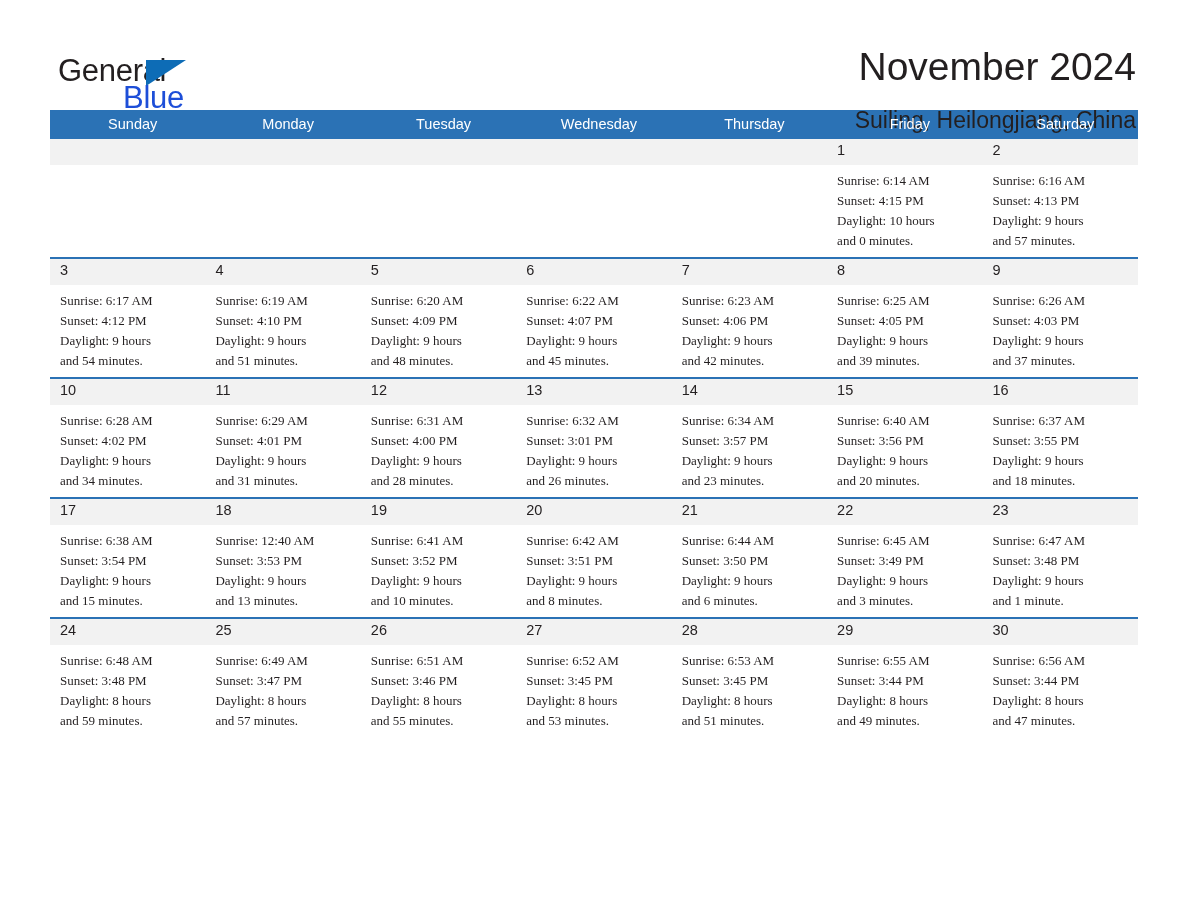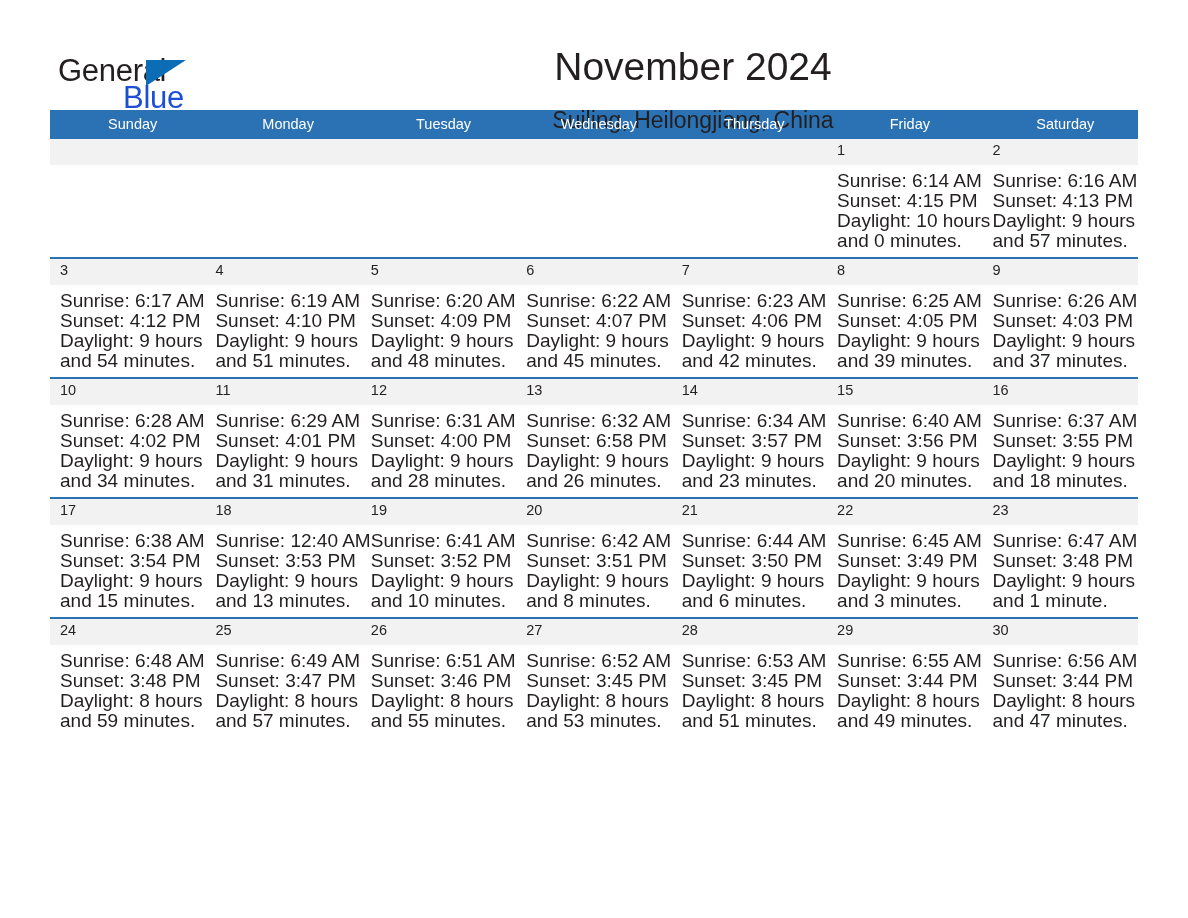--- a/index.html
+++ b/index.html
@@ -63,21 +63,21 @@
     position: absolute;
     left: 73px;
     top: 35px;
     font-size: 31px;
     color: #1d4ed8;
     letter-spacing: -0.3px;
     line-height: 1;
   }
 
   .titles {
-    text-align: center;
+    text-align: right;
     flex: 1 1 auto;
     padding-right: 2px;
   }
   .month-title {
     font-size: 39px;
     color: #231f20;
     line-height: 1.05;
     white-space: nowrap;
   }
   .location {
@@ -126,23 +126,24 @@
     padding: 4px 0 5px 10px;
     height: 17px;
     box-sizing: content-box;
     line-height: 1;
   }
   .daynum.empty {
     color: transparent;
   }
   .info {
     padding: 6px 8px 0 10px;
-    font-size: 19px;
+    font-size: 13px;
     color: #231f20;
     line-height: 20px;
+    font-family: Liberation Serif, serif;
   }
   .info div { white-space: nowrap; }
   .cell-empty .info { visibility: hidden; }
 </style>
 </head>
 <body>
 
 <div class="page">
 
   <div class="top">
@@ -337,21 +338,21 @@
             <div>Sunrise: 6:31 AM</div>
             <div>Sunset: 4:00 PM</div>
             <div>Daylight: 9 hours</div>
             <div>and 28 minutes.</div>
           </div>
         </td>
         <td>
           <div class="daynum">13</div>
           <div class="info">
             <div>Sunrise: 6:32 AM</div>
-            <div>Sunset: 6:58 PM</div>
+            <div>Sunset: 3:01 PM</div>
             <div>Daylight: 9 hours</div>
             <div>and 26 minutes.</div>
           </div>
         </td>
         <td>
           <div class="daynum">14</div>
           <div class="info">
             <div>Sunrise: 6:34 AM</div>
             <div>Sunset: 3:57 PM</div>
             <div>Daylight: 9 hours</div>

